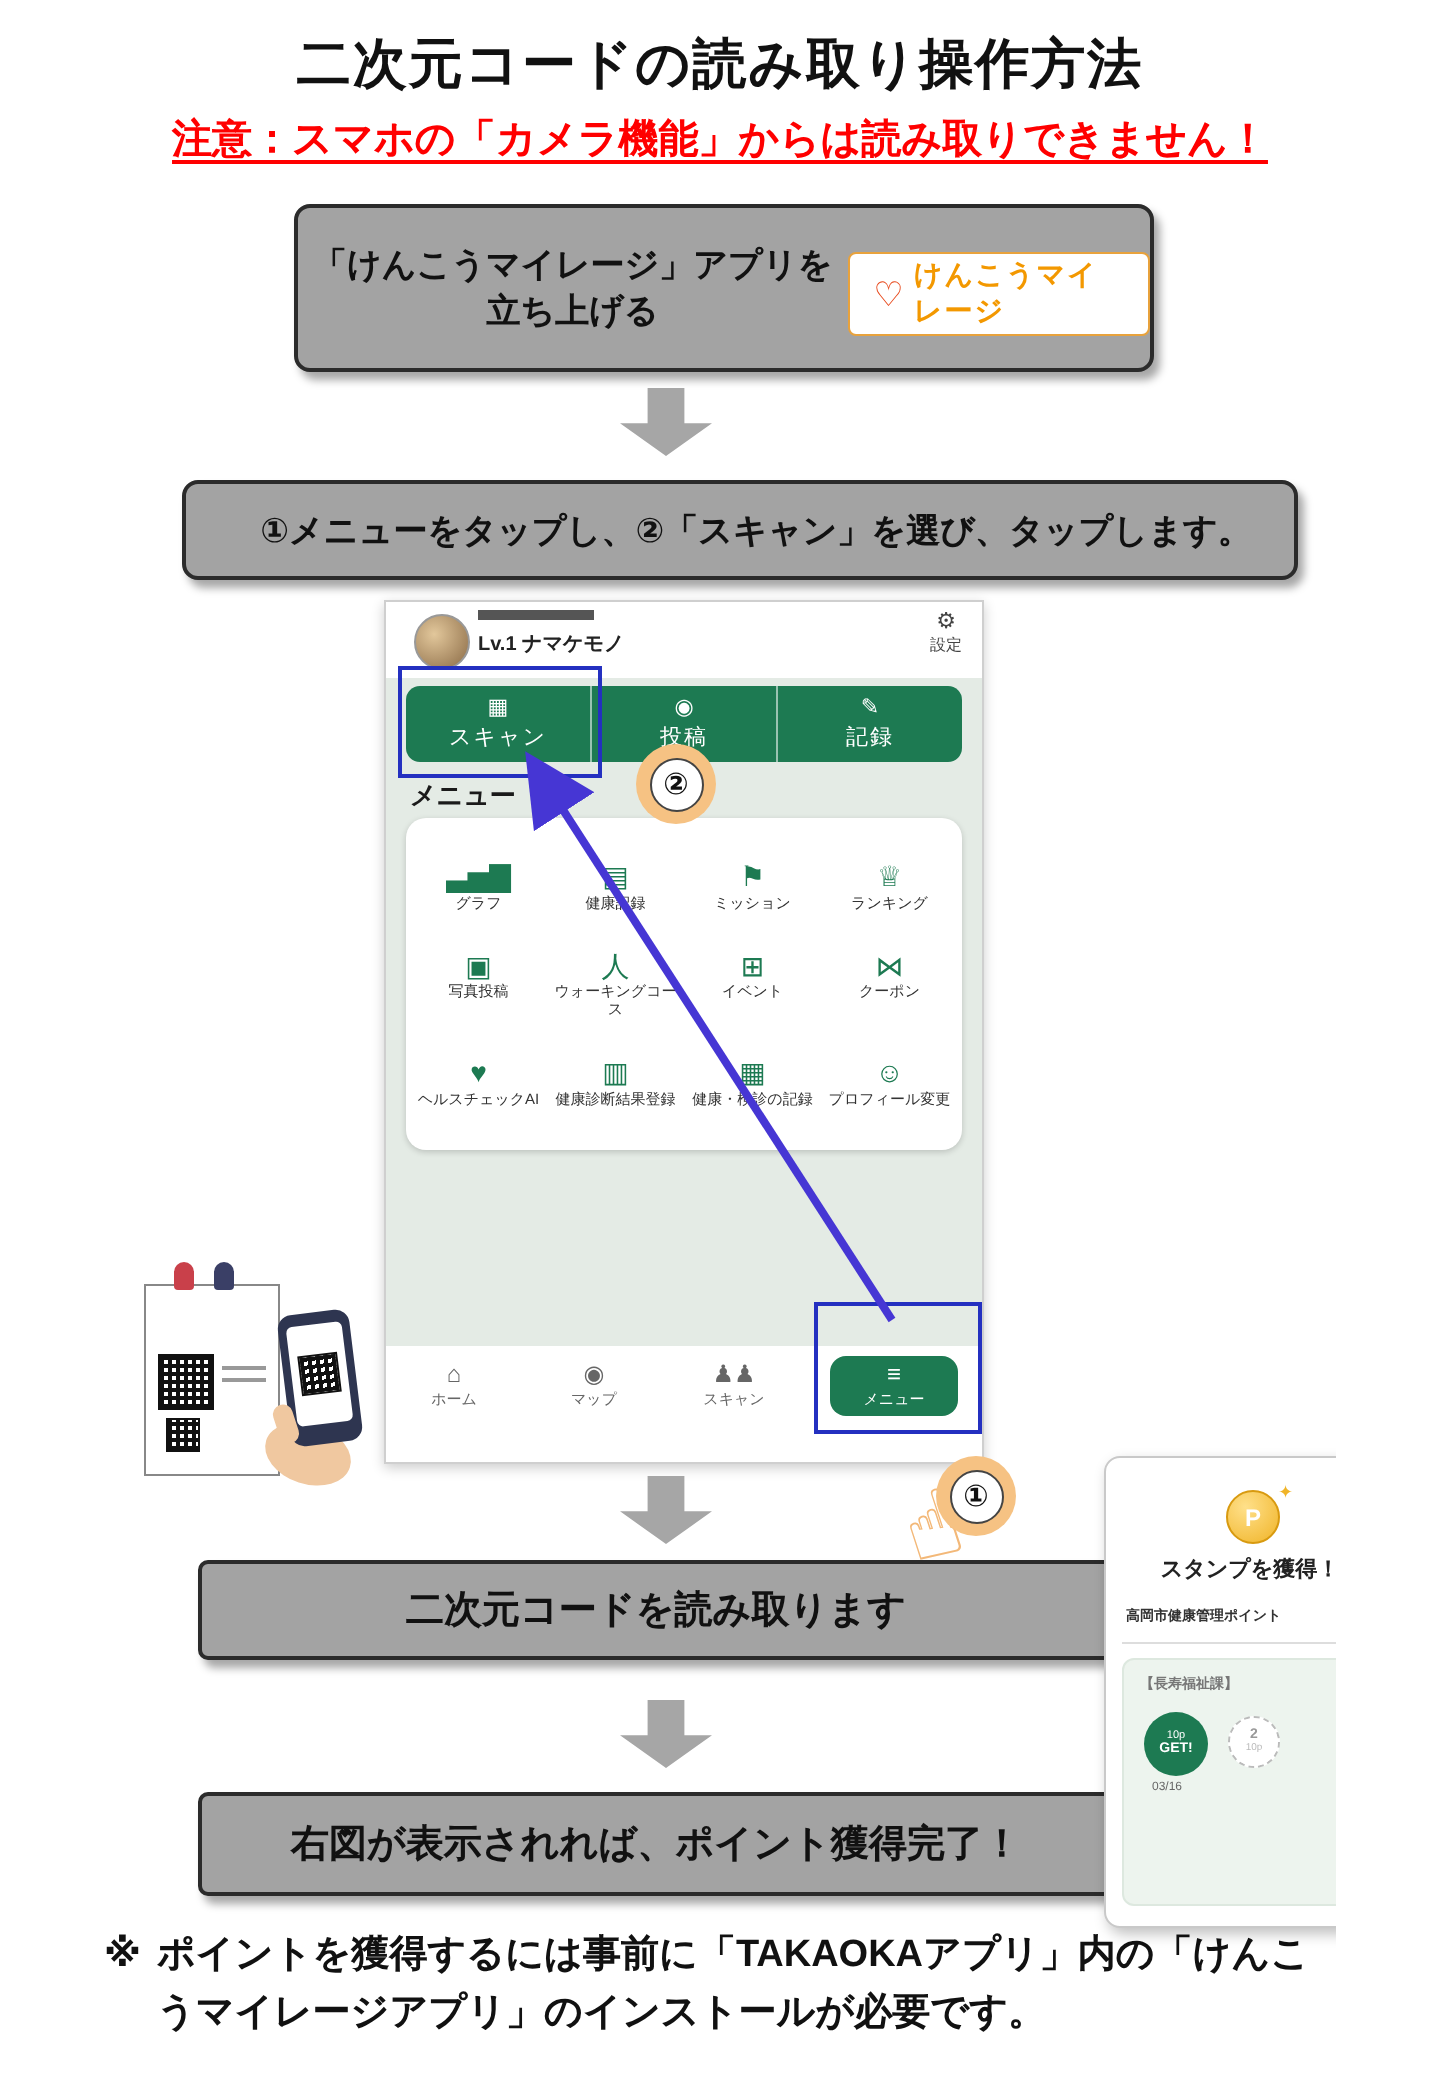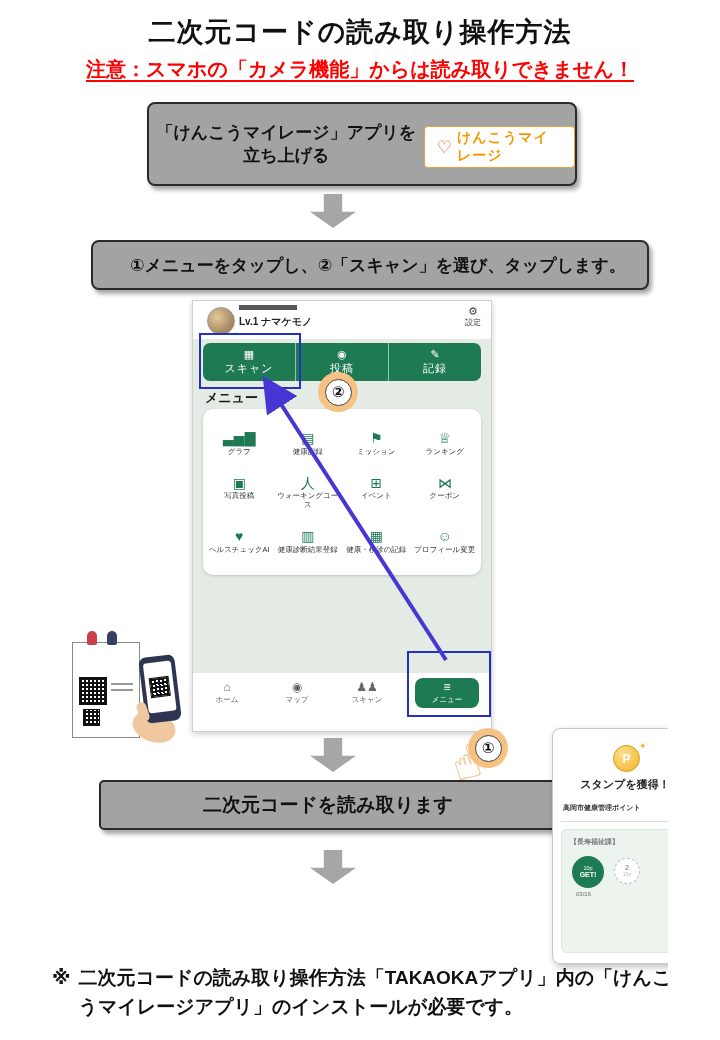--- a/index.html
+++ b/index.html
@@ -332,19 +332,22 @@
       <div class="stamp-date">03/16</div>
       <div class="stamp2">
         <span class="s-top">2</span>
         <span class="s-sub">10p</span>
       </div>
     </div>
   </div>
 
   <div class="garrow" style="left:310px;top:850px"></div>
 
+  <div class="stepbox box4">
+    <div class="step-label">右図が表示されれば、ポイント獲得完了！</div>
+  </div>
 
   <div class="footnote">
     <span class="fn-marker">※</span>
-    <span class="fn-text">二次元コードの読み取り操作方法「TAKAOKAアプリ」内の「けんこうマイレージアプリ」のインストールが必要です。</span>
+    <span class="fn-text">ポイントを獲得するには事前に「TAKAOKAアプリ」内の「けんこうマイレージアプリ」のインストールが必要です。</span>
   </div>
 
 </div>
 
 </body></html>

